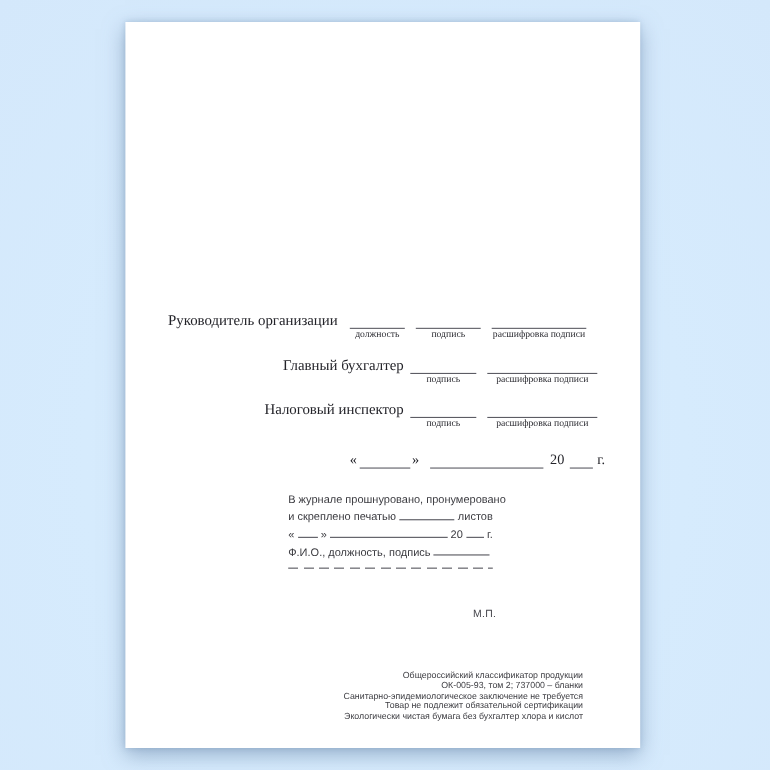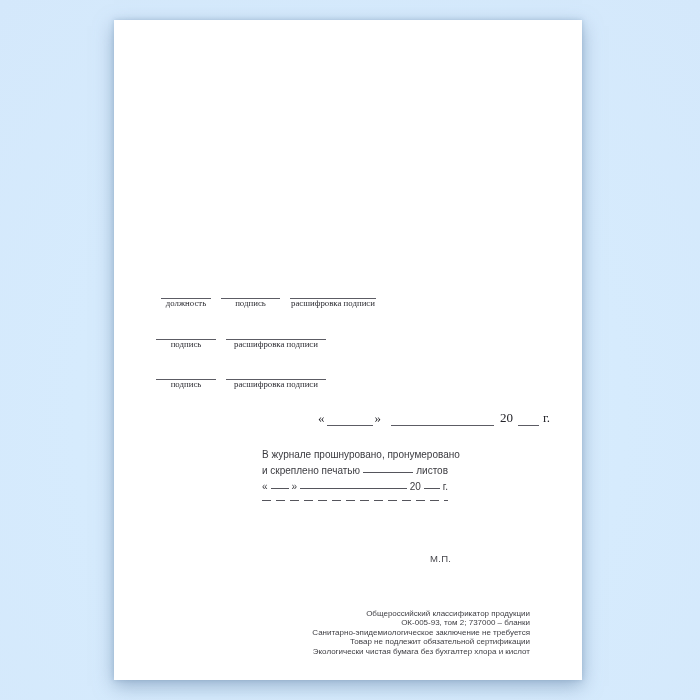--- a/index.html
+++ b/index.html
@@ -78,41 +78,44 @@
     color:#3d3d42;
   }
 </style>
 </head>
 <body>
 
 <div class="stage">
   <div class="page">
 
     <div class="sig-row row-1">
+      <span class="lbl">Руководитель организации</span>
       <span class="blank b1">
         <span class="cap">должность</span>
       </span>
       <span class="blank b2">
         <span class="cap">подпись</span>
       </span>
       <span class="blank b3">
         <span class="cap">расшифровка подписи</span>
       </span>
     </div>
 
     <div class="sig-row row-2">
+      <span class="lbl">Главный бухгалтер</span>
       <span class="blank b1">
         <span class="cap">подпись</span>
       </span>
       <span class="blank b2">
         <span class="cap">расшифровка подписи</span>
       </span>
     </div>
 
     <div class="sig-row row-3">
+      <span class="lbl">Налоговый инспектор</span>
       <span class="blank b1">
         <span class="cap">подпись</span>
       </span>
       <span class="blank b2">
         <span class="cap">расшифровка подписи</span>
       </span>
     </div>
 
     <div class="date-row">
       <span class="tok">«</span>
@@ -135,20 +138,24 @@
       </div>
       <div class="note-line">
         <span>«</span>
         <span class="nfill fx18"></span>
         <span>»</span>
         <span class="nfill"></span>
         <span>20</span>
         <span class="nfill fx16"></span>
         <span>г.</span>
       </div>
+      <div class="note-line">
+        <span>Ф.И.О., должность, подпись</span>
+        <span class="nfill"></span>
+      </div>
       <div class="dash-line"></div>
     </div>
 
     <div class="stamp">М.П.</div>
 
     <div class="footer">
       <div>Общероссийский классификатор продукции</div>
       <div>ОК-005-93, том 2; 737000 – бланки</div>
       <div>Санитарно-эпидемиологическое заключение не требуется</div>
       <div>Товар не подлежит обязательной сертификации</div>

